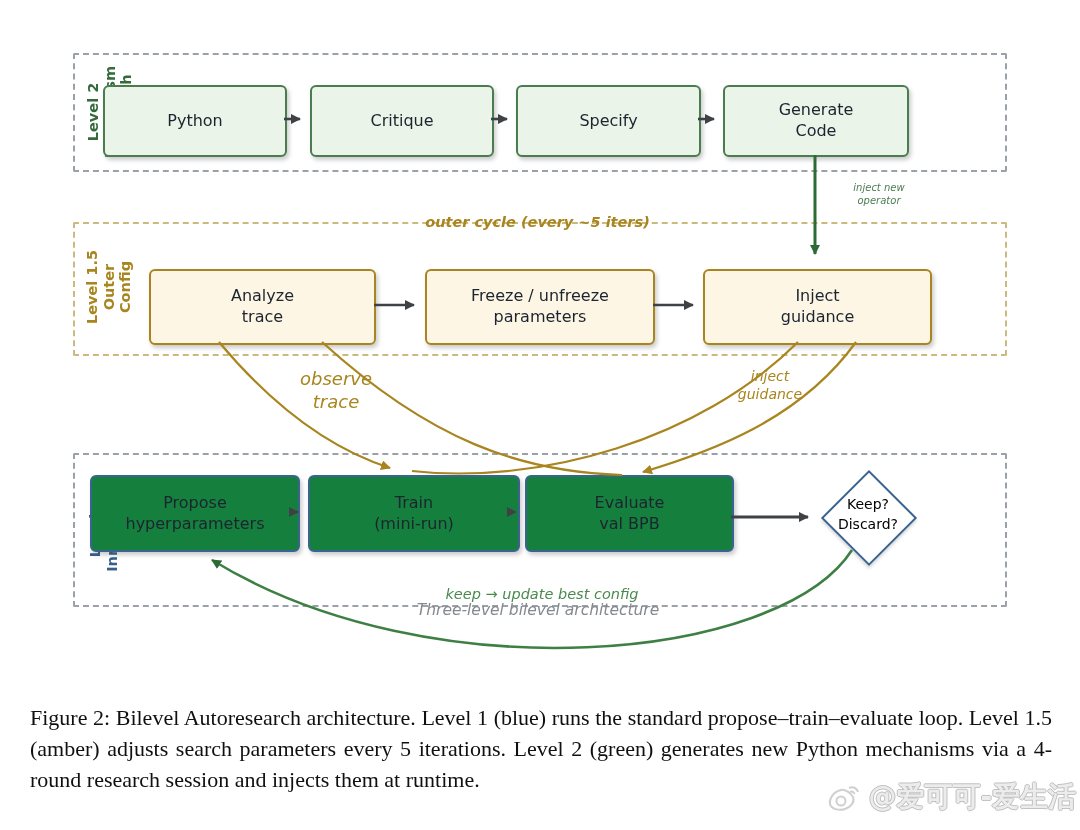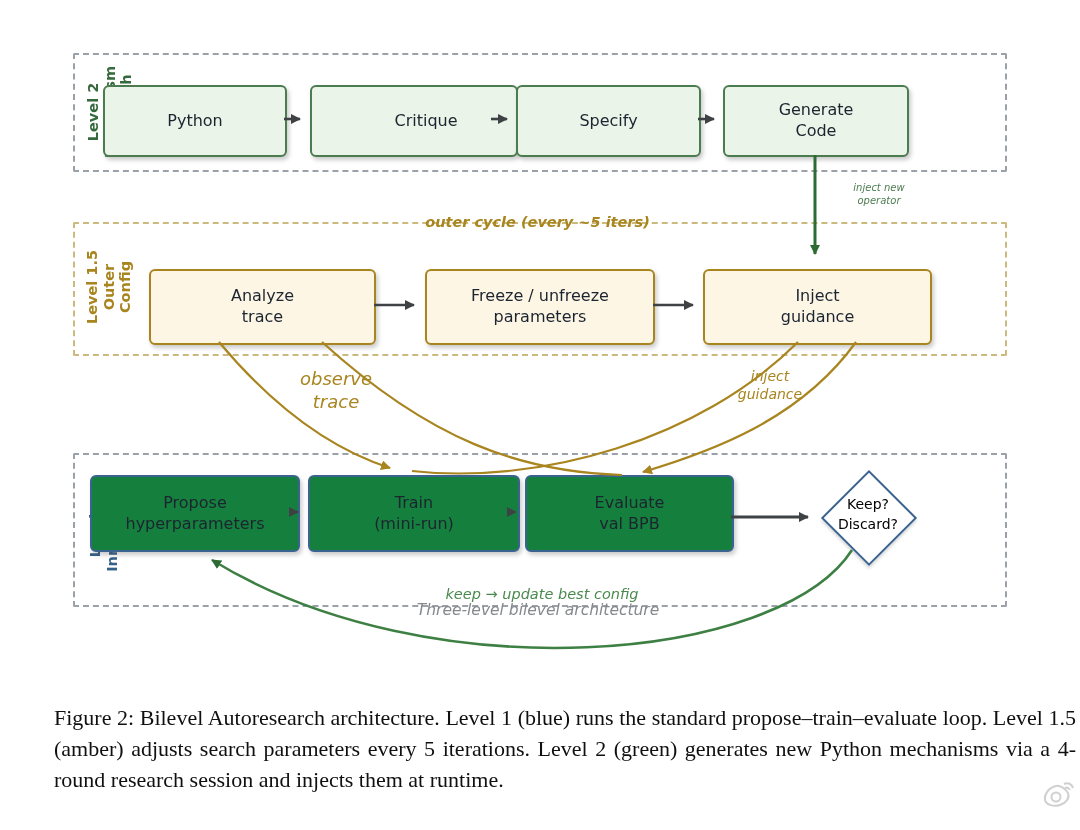--- a/index.html
+++ b/index.html
@@ -29,21 +29,21 @@
     border:2.5px solid #3a648f;transform:rotate(45deg);z-index:3;
     box-shadow:2px 2px 3px rgba(70,70,70,0.2);
   }
   #diamond-label{
     position:absolute;left:820px;top:494px;width:96px;text-align:center;white-space:pre-line;
     font-size:14px;color:#000000;line-height:1.45;z-index:6;
   }
   #caption{
     position:absolute;left:30px;top:702px;width:1022px;
     font-family:"Liberation Serif","DejaVu Serif",serif;font-size:22px;line-height:31px;
-    color:#101010;text-align:justify;z-index:2;margin-left:24px;
+    color:#101010;text-align:justify;z-index:2;
   }
   #watermark{
     position:absolute;right:4px;top:778px;display:flex;align-items:center;gap:7px;z-index:9;
   }
   #watermark-text{
     font-size:28px;font-weight:bold;color:rgba(255,255,255,0.72);
     text-shadow:-1px 0 rgba(185,185,185,0.85),1px 0 rgba(185,185,185,0.85),
                  0 -1px rgba(185,185,185,0.85),0 1px rgba(185,185,185,0.85);
   }
 </style>
@@ -57,21 +57,21 @@
 <div class="vlabel" style="left:55px;top:86px;width:110px;height:52px;color:#356b3c;">Level 2
 Mechanism
 Research</div>
 <div class="vlabel" style="left:54px;top:261px;width:110px;height:52px;color:#a8851f;">Level 1.5
 Outer
 Config</div>
 <div class="vlabel" style="left:49px;top:508px;width:110px;height:40px;color:#35608c;">Level 1
 Inner Loop</div>
 
 <div class="node node-green" style="left:103px;top:85px;width:180px;height:68px;">Python</div>
-<div class="node node-green" style="left:310px;top:85px;width:180px;height:68px;padding-left:24px;">Critique</div>
+<div class="node node-green" style="left:310px;top:85px;width:180px;height:68px;">Critique</div>
 <div class="node node-green" style="left:516px;top:85px;width:181px;height:68px;">Specify</div>
 <div class="node node-green" style="left:723px;top:85px;width:182px;height:68px;">Generate
 Code</div>
 
 <div class="node node-amber" style="left:149px;top:269px;width:223px;height:72px;">Analyze
 trace</div>
 <div class="node node-amber" style="left:425px;top:269px;width:226px;height:72px;">Freeze / unfreeze
 parameters</div>
 <div class="node node-amber" style="left:703px;top:269px;width:225px;height:72px;">Inject
 guidance</div>
@@ -135,13 +135,14 @@
 
 <div id="watermark">
   <svg width="34" height="30" viewBox="0 0 34 30">
     <g fill="none" stroke="rgba(200,200,200,0.85)" stroke-width="2">
       <path d="M14,8 C6,10 2,17 3,22 C4,27 12,29 18,27 C24,25 28,20 26,15 C24,11 18,7 14,8 z"></path>
       <circle cx="14" cy="19" r="4.5"></circle>
       <path d="M22,6 C26,4 30,6 31,10"></path>
       <path d="M23,10 C25,9 27,10 27.5,12"></path>
     </g>
   </svg>
+  <span id="watermark-text">@爱可可-爱生活</span>
 </div>
 
 </body></html>

